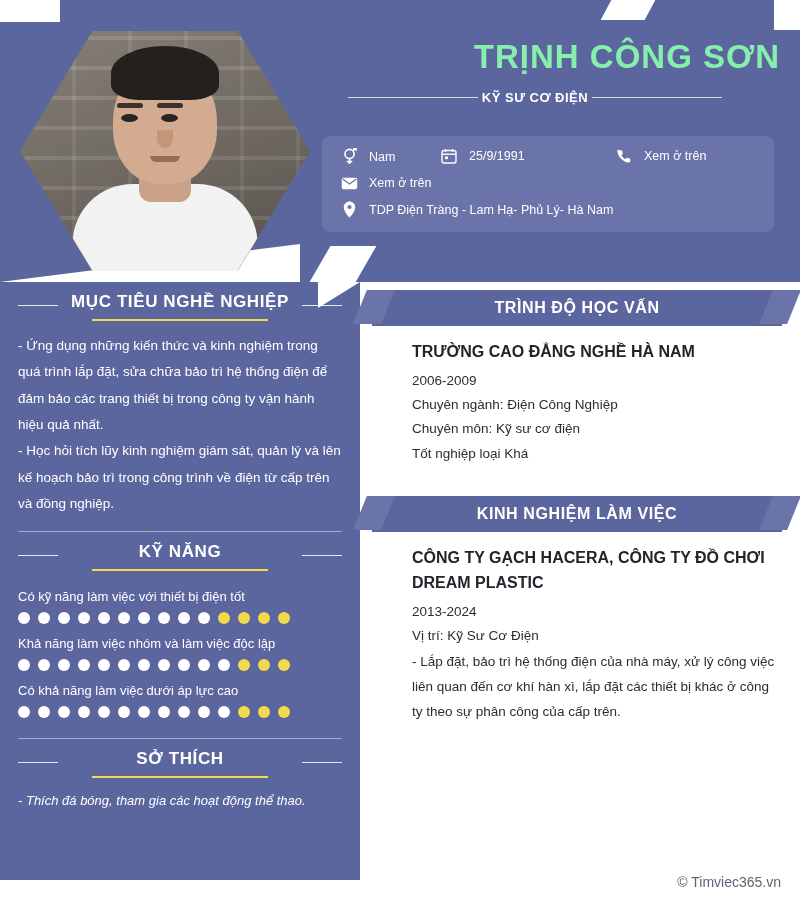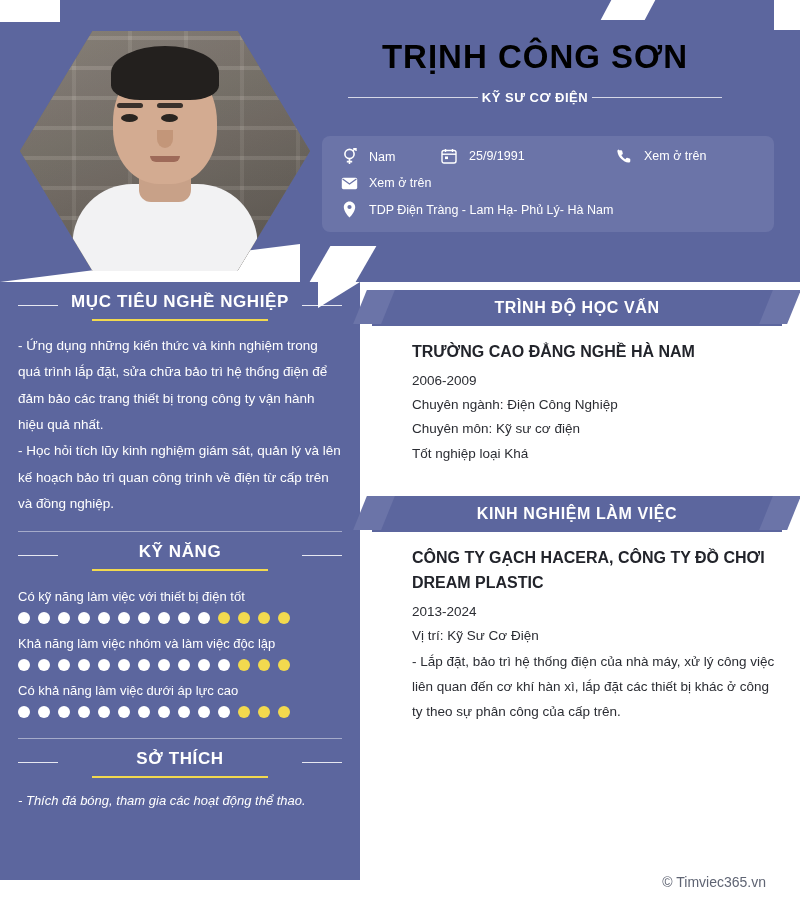--- a/index.html
+++ b/index.html
@@ -142,22 +142,22 @@
     bottom: 114px;
     width: 30px; height: 6px;
     background: #9e6a59;
     border-radius: 0 0 14px 14px;
   }
   
   .hdr-name {
     position: absolute;
     left: 290px; top: 38px;
     width: 490px;
-    text-align: center;
-    color: #000000;
+    text-align: right;
+    color: #86efac;
     font-size: 33px;
     font-weight: bold;
     letter-spacing: 1px;
   }
   .hdr-job-row {
     position: absolute;
     left: 290px; top: 90px;
     width: 490px;
     display: flex;
     align-items: center;
@@ -342,21 +342,21 @@
   }
   .r-para {
     color: #2b2d33;
     font-size: 13.5px;
     line-height: 1.85;
     margin-top: 2px;
   }
   .gap-32 { height: 30px; }
   .footer {
     position: absolute;
-    right: 34px; bottom: 16px;
+    right: 19px; bottom: 16px;
     color: #5f6473;
     font-size: 14px;
   }
   svg { display: block; }
 </style>
 </head>
 <body>
 
 <div class="cv">
 
@@ -454,21 +454,21 @@
     <div class="left-cut-top"></div>
 
     <div class="sec-title-wrap">
       <span class="sec-line-l"></span>
       <span class="sec-line-r"></span>
       <div class="sec-title">MỤC TIÊU NGHỀ NGHIỆP</div>
       <div class="sec-underline"></div>
     </div>
     <div class="left-body">
       <p>- Ứng dụng những kiến thức và kinh nghiệm trong quá trình lắp đặt, sửa chữa bảo trì hệ thống điện để đảm bảo các trang thiết bị trong công ty vận hành hiệu quả nhất.</p>
-      <p>- Học hỏi tích lũy kinh nghiệm giám sát, quản lý và lên kế hoạch bảo trì quan công trình về điện từ cấp trên và đồng nghiệp.</p>
+      <p>- Học hỏi tích lũy kinh nghiệm giám sát, quản lý và lên kế hoạch bảo trì trong công trình về điện từ cấp trên và đồng nghiệp.</p>
     </div>
 
     <div class="divider"></div>
 
     <div class="sec-title-wrap">
       <span class="sec-line-l"></span>
       <span class="sec-line-r"></span>
       <div class="sec-title">KỸ NĂNG</div>
       <div class="sec-underline"></div>
     </div>

